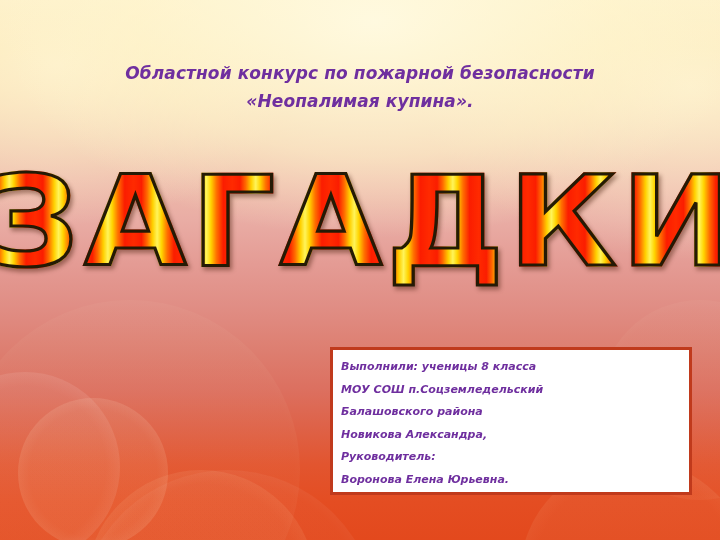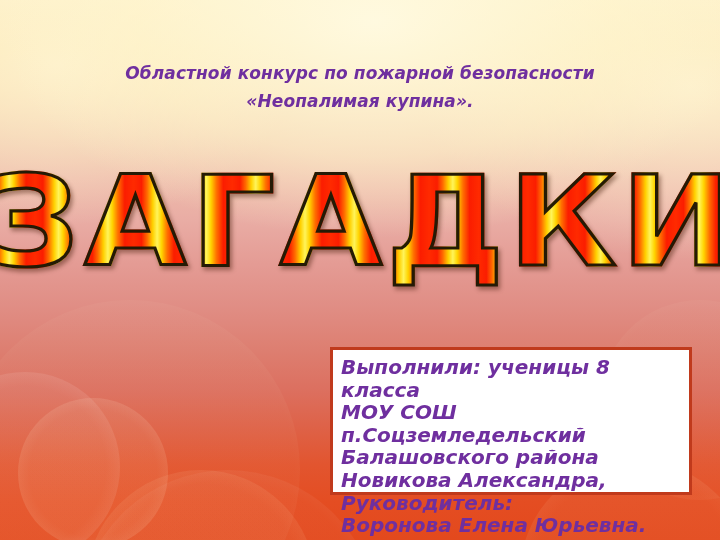--- a/index.html
+++ b/index.html
@@ -119,21 +119,21 @@
     background: #ffffff;
     border: 3px solid #c03a1c;
     box-sizing: border-box;
   }
   #authors-lines {
     position: absolute;
     left: 8px;
     top: 6px;
     right: 4px;
     color: #6f2f9f;
-    font-size: 20px;
+    font-size: 11px;
     font-weight: bold;
     font-style: italic;
     line-height: 22.6px;
     white-space: pre-line;
   }
 </style>
 </head>
 <body>
 
 <div id="slide">

